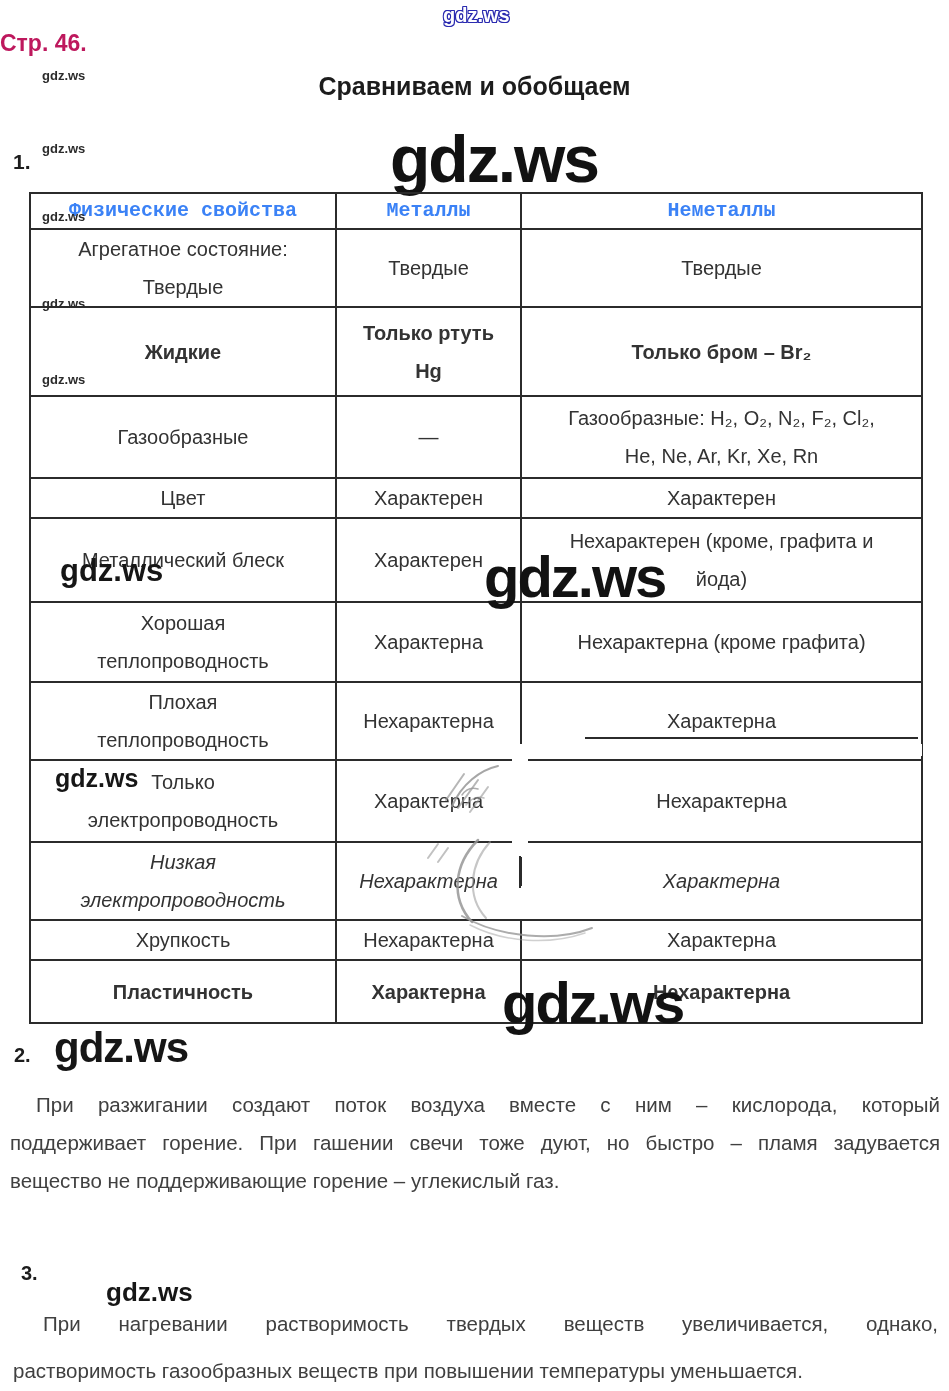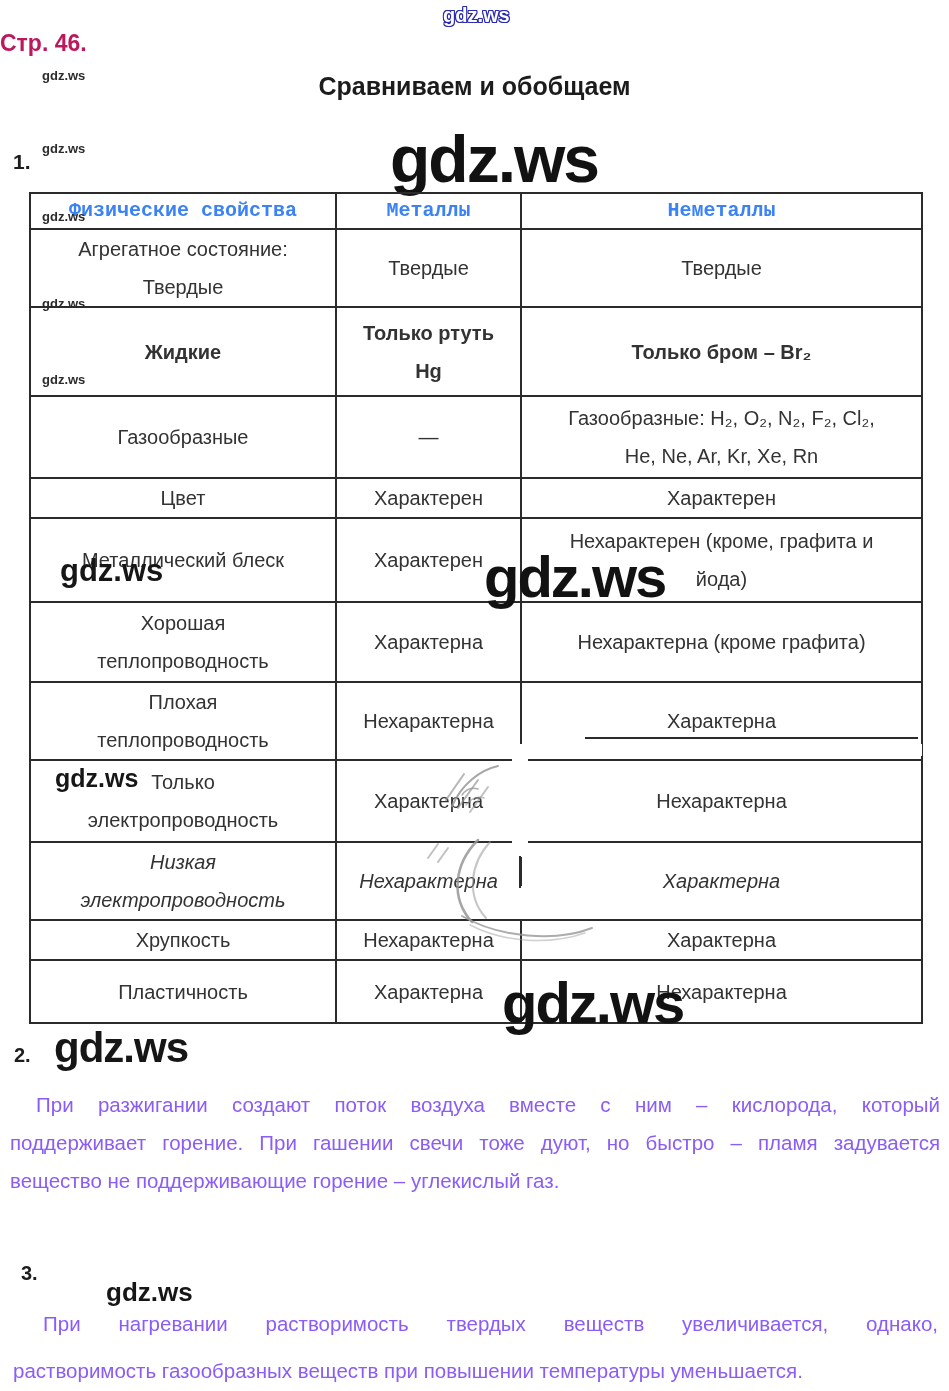--- a/index.html
+++ b/index.html
@@ -34,24 +34,24 @@
   table.props th, table.props td {
     border:2px solid #2b2b2b; padding:0; text-align:center; vertical-align:middle;
     font-size:20px; line-height:38px; color:#333333; white-space:pre-line;
     overflow:hidden;
   }
   table.props th { font-weight:700; color:#3b82f6; line-height:22px;font-family:Liberation Mono, monospace; }
   tr.hdr { height:36px; }
   tr.r0 { height:63px; } tr.r1 { height:89px;font-weight:bold; } tr.r2 { height:82px;padding-left:24px; }
   tr.r3 { height:34px; } tr.r4 { height:84px; } tr.r5 { height:80px; }
   tr.r6 { height:64px; } tr.r7 { height:82px; } tr.r8 { height:57px;font-style:italic; }
-  tr.r9 { height:35px; } tr.r10 { height:63px; }
-
-  
-  .para { position:absolute; font-size:20.5px; color:#8b5cf6; }
+  tr.r9 { height:35px; } tr.r10 { height:63px;font-weight:bold; }
+
+  
+  .para { position:absolute; font-size:20.5px; color:#404040; }
   .para-q2 { left:10px; top:1086px; width:930px; line-height:38px; }
   .para-q3 { left:13px; top:1300px; width:925px; line-height:47px; }
   .jline { text-align:justify; text-align-last:justify; }
   .jline-last { text-align:left; text-align-last:left; }
   .indent-q2 { text-indent:26px; }
   .indent-q3 { text-indent:30px; }
 
   svg.smudge { position:absolute; left:0; top:0; pointer-events:none; }
 </style>
 </head>

